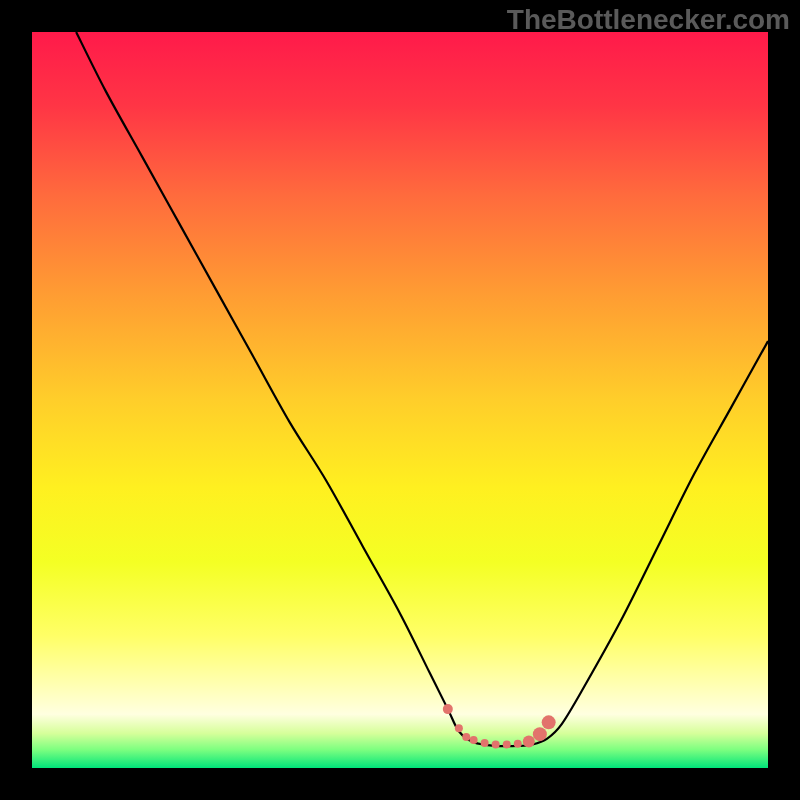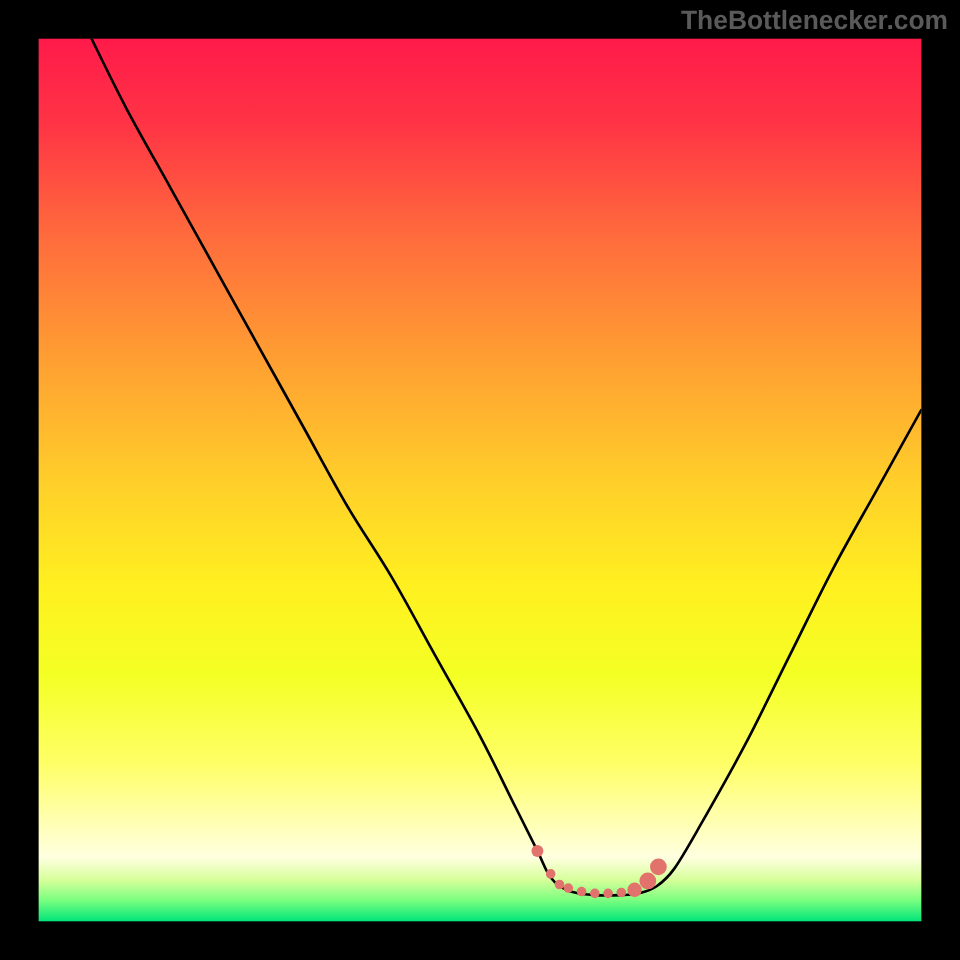--- a/index.html
+++ b/index.html
@@ -8,21 +8,21 @@
     width: 800px;
     height: 800px;
     position: relative;
     background: #000;
   }
   .attribution {
     position: absolute;
     top: 4px;
     right: 10px;
     font-family: Arial, Helvetica, sans-serif;
-    font-size: 22px;
+    font-size: 28px;
     font-weight: bold;
     color: #5a5a5a;
     z-index: 10;
     text-align: right;
   }
   .plot-area {
     position: absolute;
     left: 32px;
     top: 32px;
     width: 736px;

